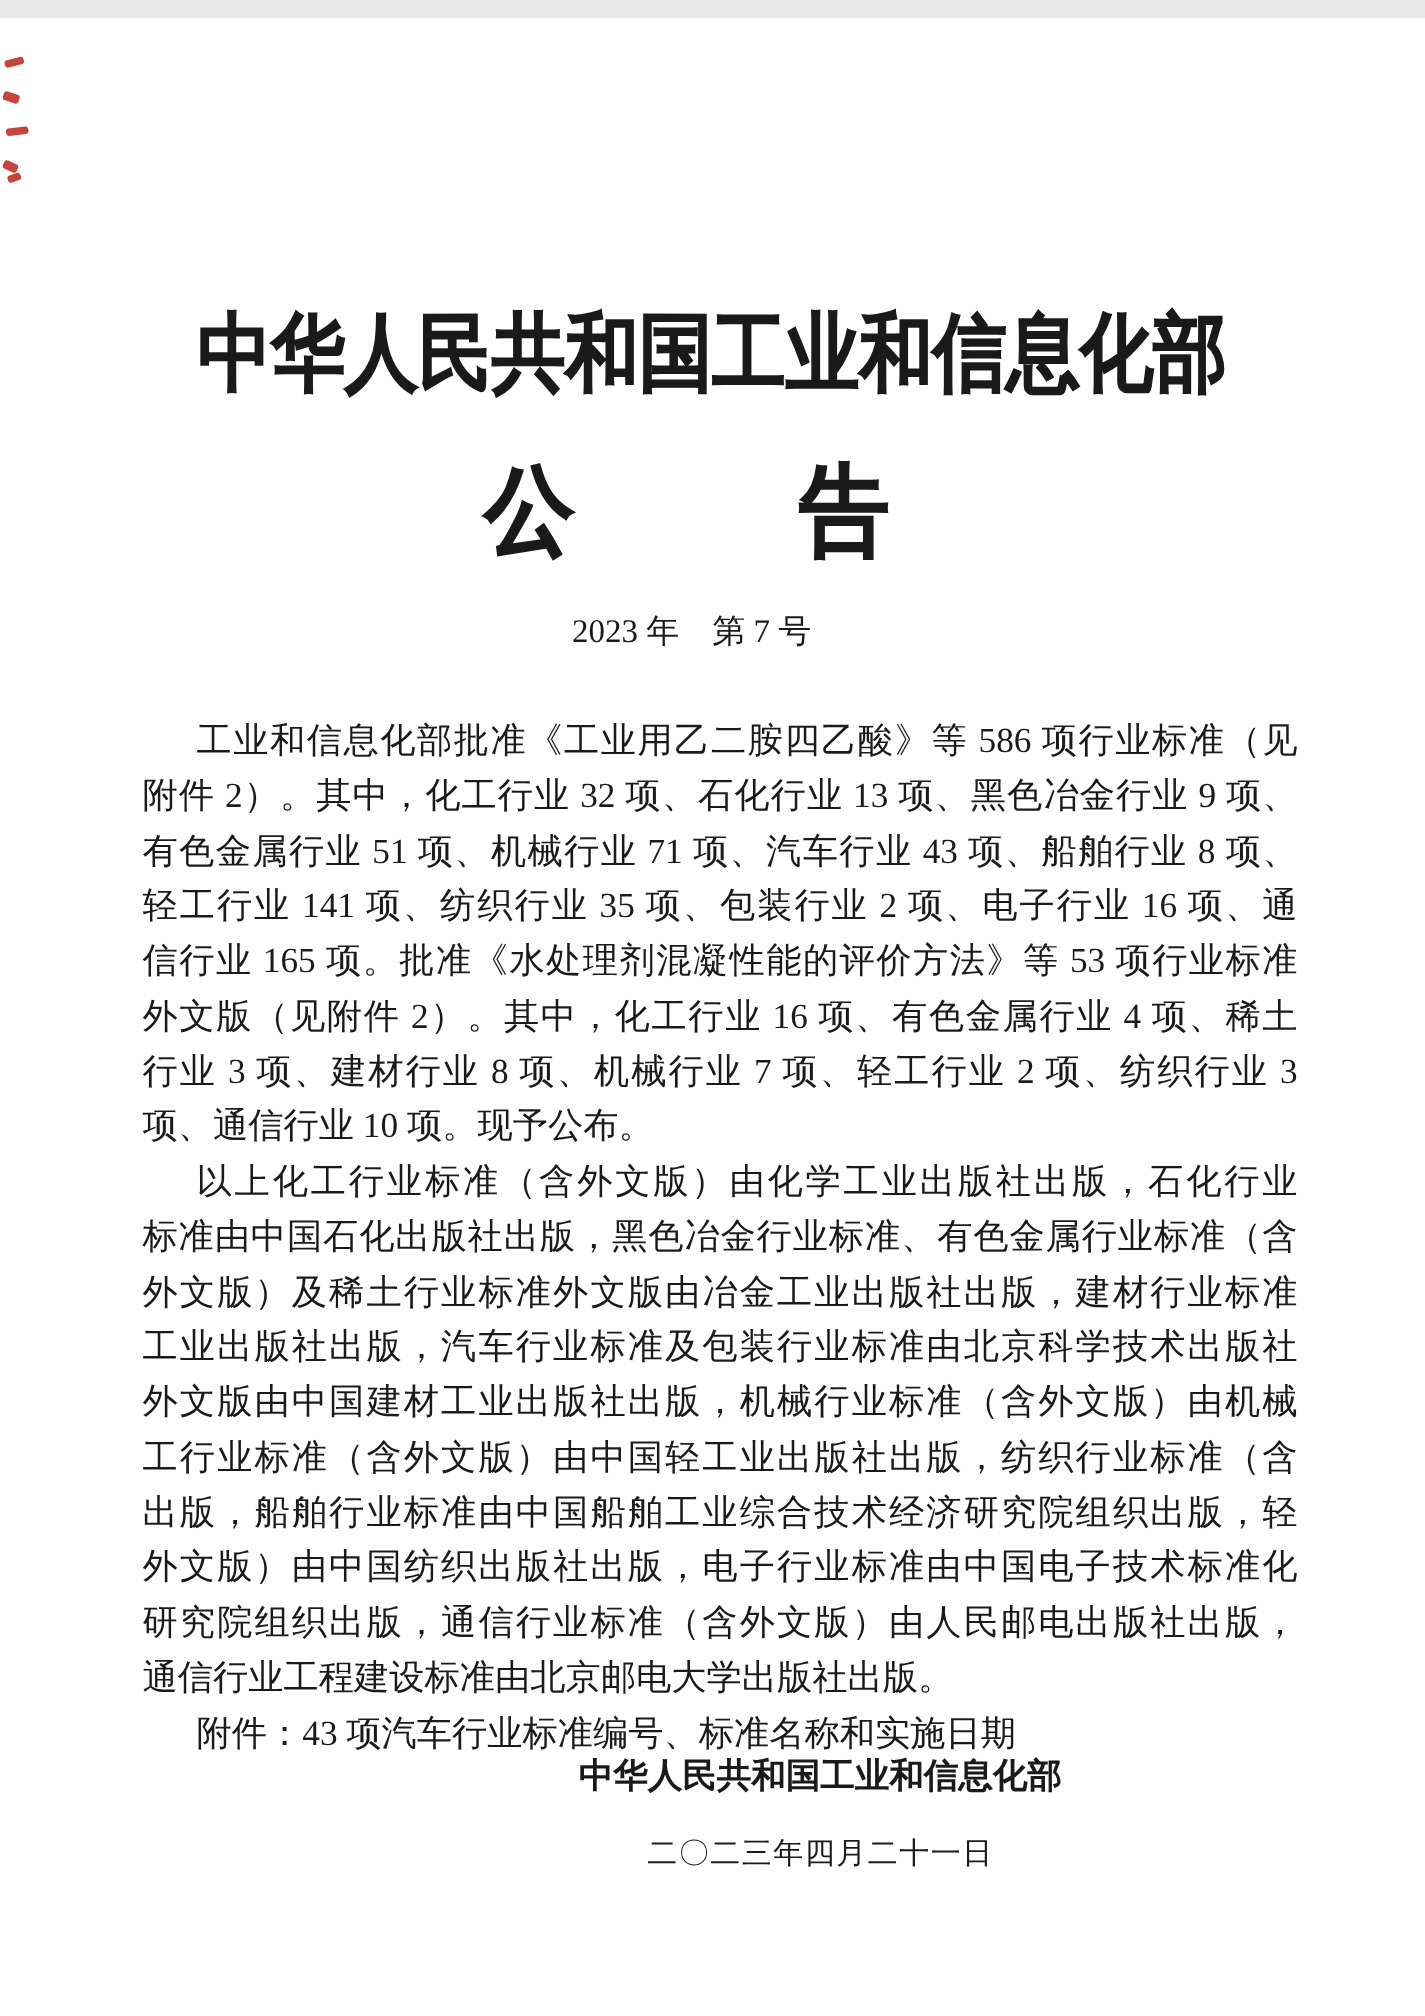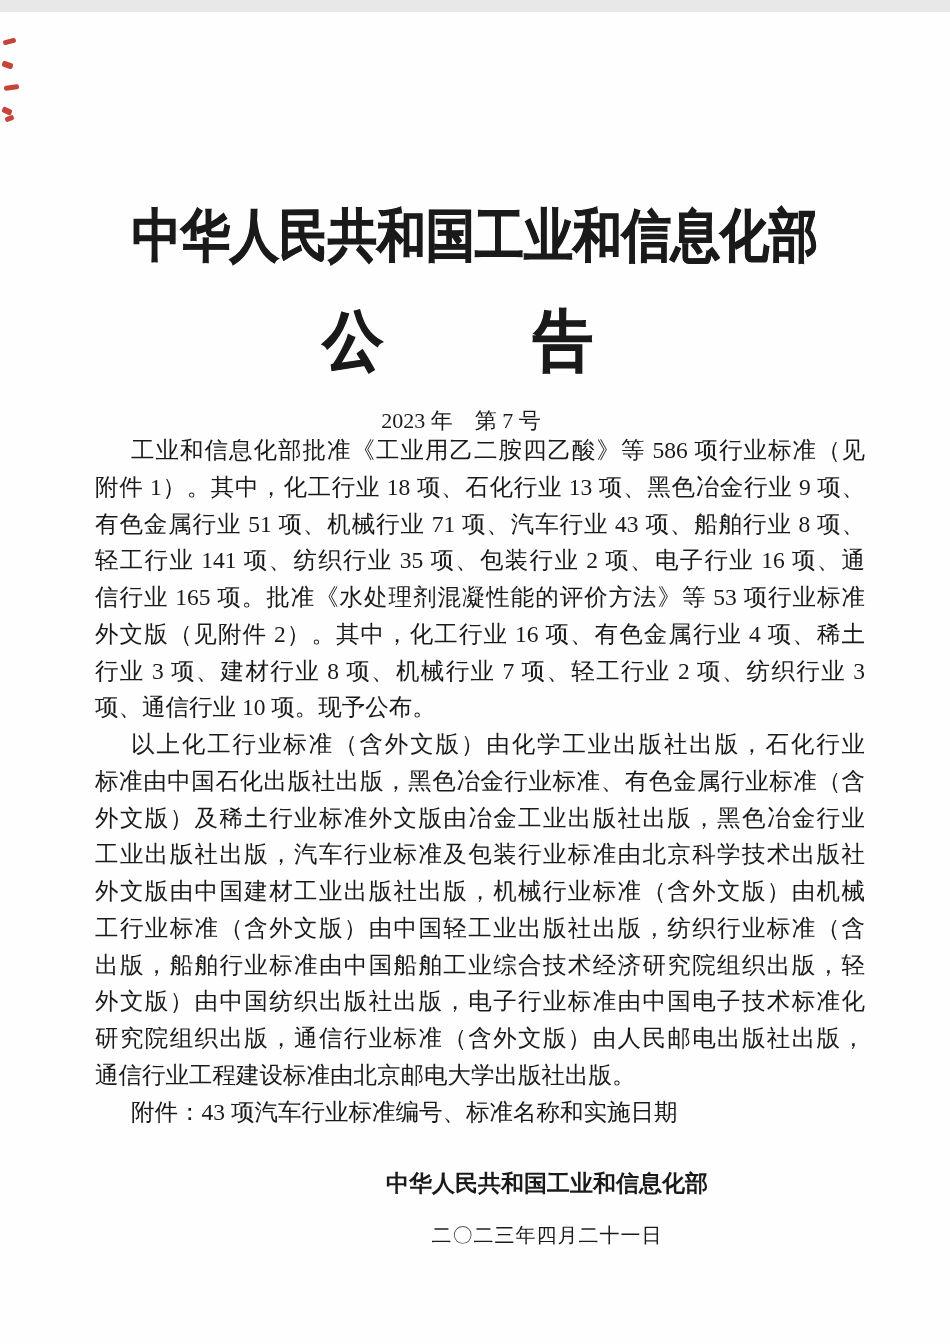--- a/index.html
+++ b/index.html
@@ -43,21 +43,21 @@
     position: absolute;
     top: 394px; left: -14px; right: 14px;
     text-align: center;
     font-size: 22px;
     white-space: nowrap;
   }
 
   
   .doc-body {
     position: absolute;
-    top: 420px; left: 95px;
+    top: 464px; left: 95px;
     width: 770px;
     font-size: 23.5px;
   }
   .bodyline {
     height: 36.75px;
     line-height: 36.75px;
     text-align: justify;
     text-align-last: justify;
     white-space: nowrap;
   }
@@ -115,31 +115,31 @@
   <div class="ministry-title">中华人民共和国工业和信息化部</div>
 
   <div class="doc-type">
     <span class="char1">公</span><span class="char2">告</span>
   </div>
 
   <div class="issue-number">2023 年　第 7 号</div>
 
   <div class="doc-body">
     <div class="bodyline indent">工业和信息化部批准《工业用乙二胺四乙酸》等 586 项行业标准（见</div>
-    <div class="bodyline">附件 1）。其中，化工行业 18 项、石化行业 13 项、黑色冶金行业 9 项、</div>
+    <div class="bodyline">附件 2）。其中，化工行业 32 项、石化行业 13 项、黑色冶金行业 9 项、</div>
     <div class="bodyline">有色金属行业 51 项、机械行业 71 项、汽车行业 43 项、船舶行业 8 项、</div>
     <div class="bodyline">轻工行业 141 项、纺织行业 35 项、包装行业 2 项、电子行业 16 项、通</div>
     <div class="bodyline">信行业 165 项。批准《水处理剂混凝性能的评价方法》等 53 项行业标准</div>
     <div class="bodyline">外文版（见附件 2）。其中，化工行业 16 项、有色金属行业 4 项、稀土</div>
     <div class="bodyline">行业 3 项、建材行业 8 项、机械行业 7 项、轻工行业 2 项、纺织行业 3</div>
     <div class="bodyline end">项、通信行业 10 项。现予公布。</div>
 
     <div class="bodyline indent">以上化工行业标准（含外文版）由化学工业出版社出版，石化行业</div>
     <div class="bodyline">标准由中国石化出版社出版，黑色冶金行业标准、有色金属行业标准（含</div>
-    <div class="bodyline">外文版）及稀土行业标准外文版由冶金工业出版社出版，黑色冶金行业</div>
+    <div class="bodyline">外文版）及稀土行业标准外文版由冶金工业出版社出版，建材行业标准</div>
     <div class="bodyline">工业出版社出版，汽车行业标准及包装行业标准由北京科学技术出版社</div>
     <div class="bodyline">外文版由中国建材工业出版社出版，机械行业标准（含外文版）由机械</div>
     <div class="bodyline">工行业标准（含外文版）由中国轻工业出版社出版，纺织行业标准（含</div>
     <div class="bodyline">出版，船舶行业标准由中国船舶工业综合技术经济研究院组织出版，轻</div>
     <div class="bodyline">外文版）由中国纺织出版社出版，电子行业标准由中国电子技术标准化</div>
     <div class="bodyline">研究院组织出版，通信行业标准（含外文版）由人民邮电出版社出版，</div>
     <div class="bodyline end">通信行业工程建设标准由北京邮电大学出版社出版。</div>
 
     <div class="bodyline end indent">附件：43 项汽车行业标准编号、标准名称和实施日期</div>
   </div>

